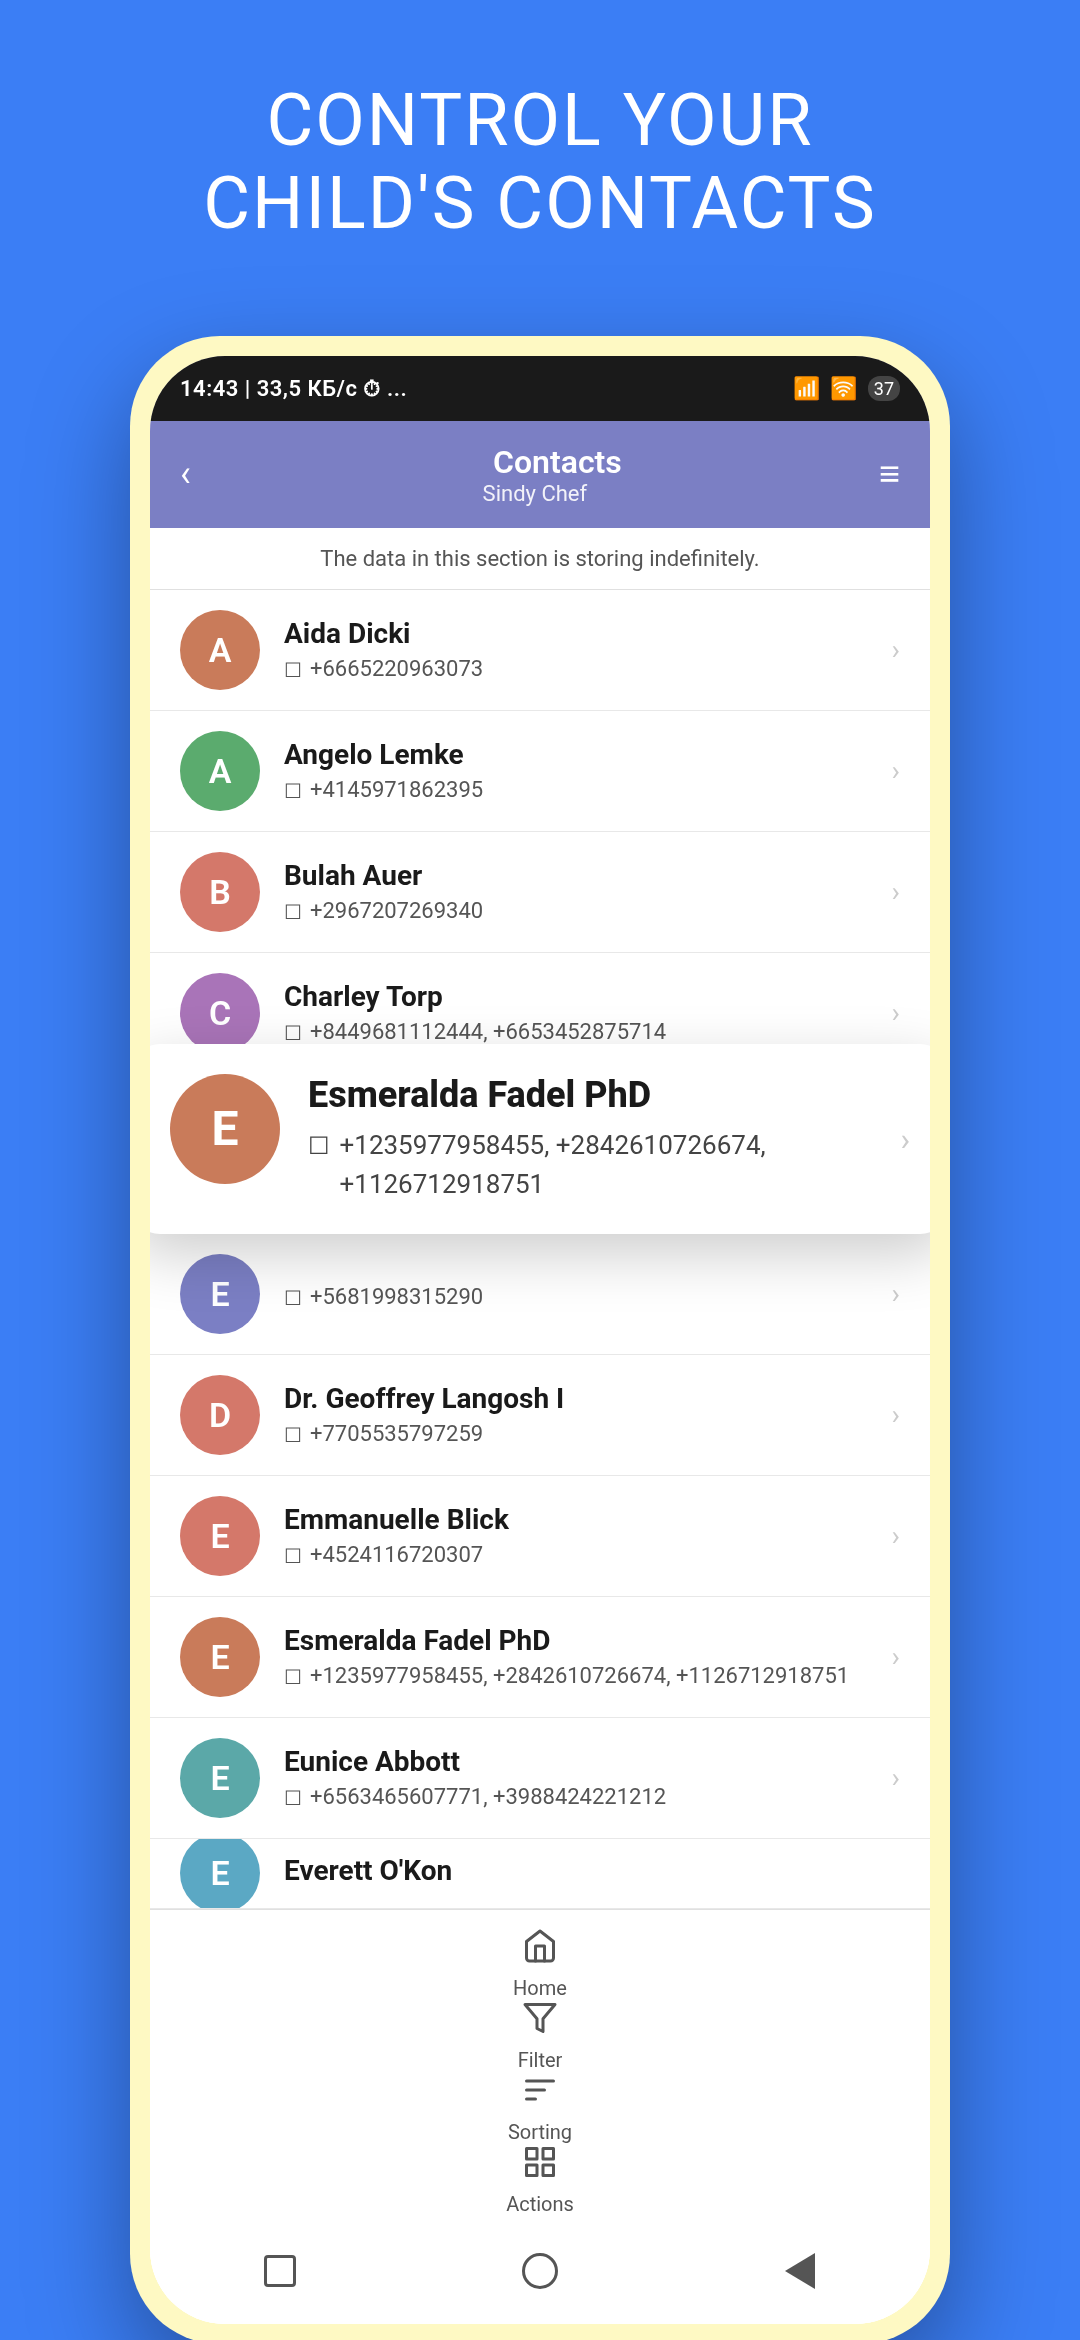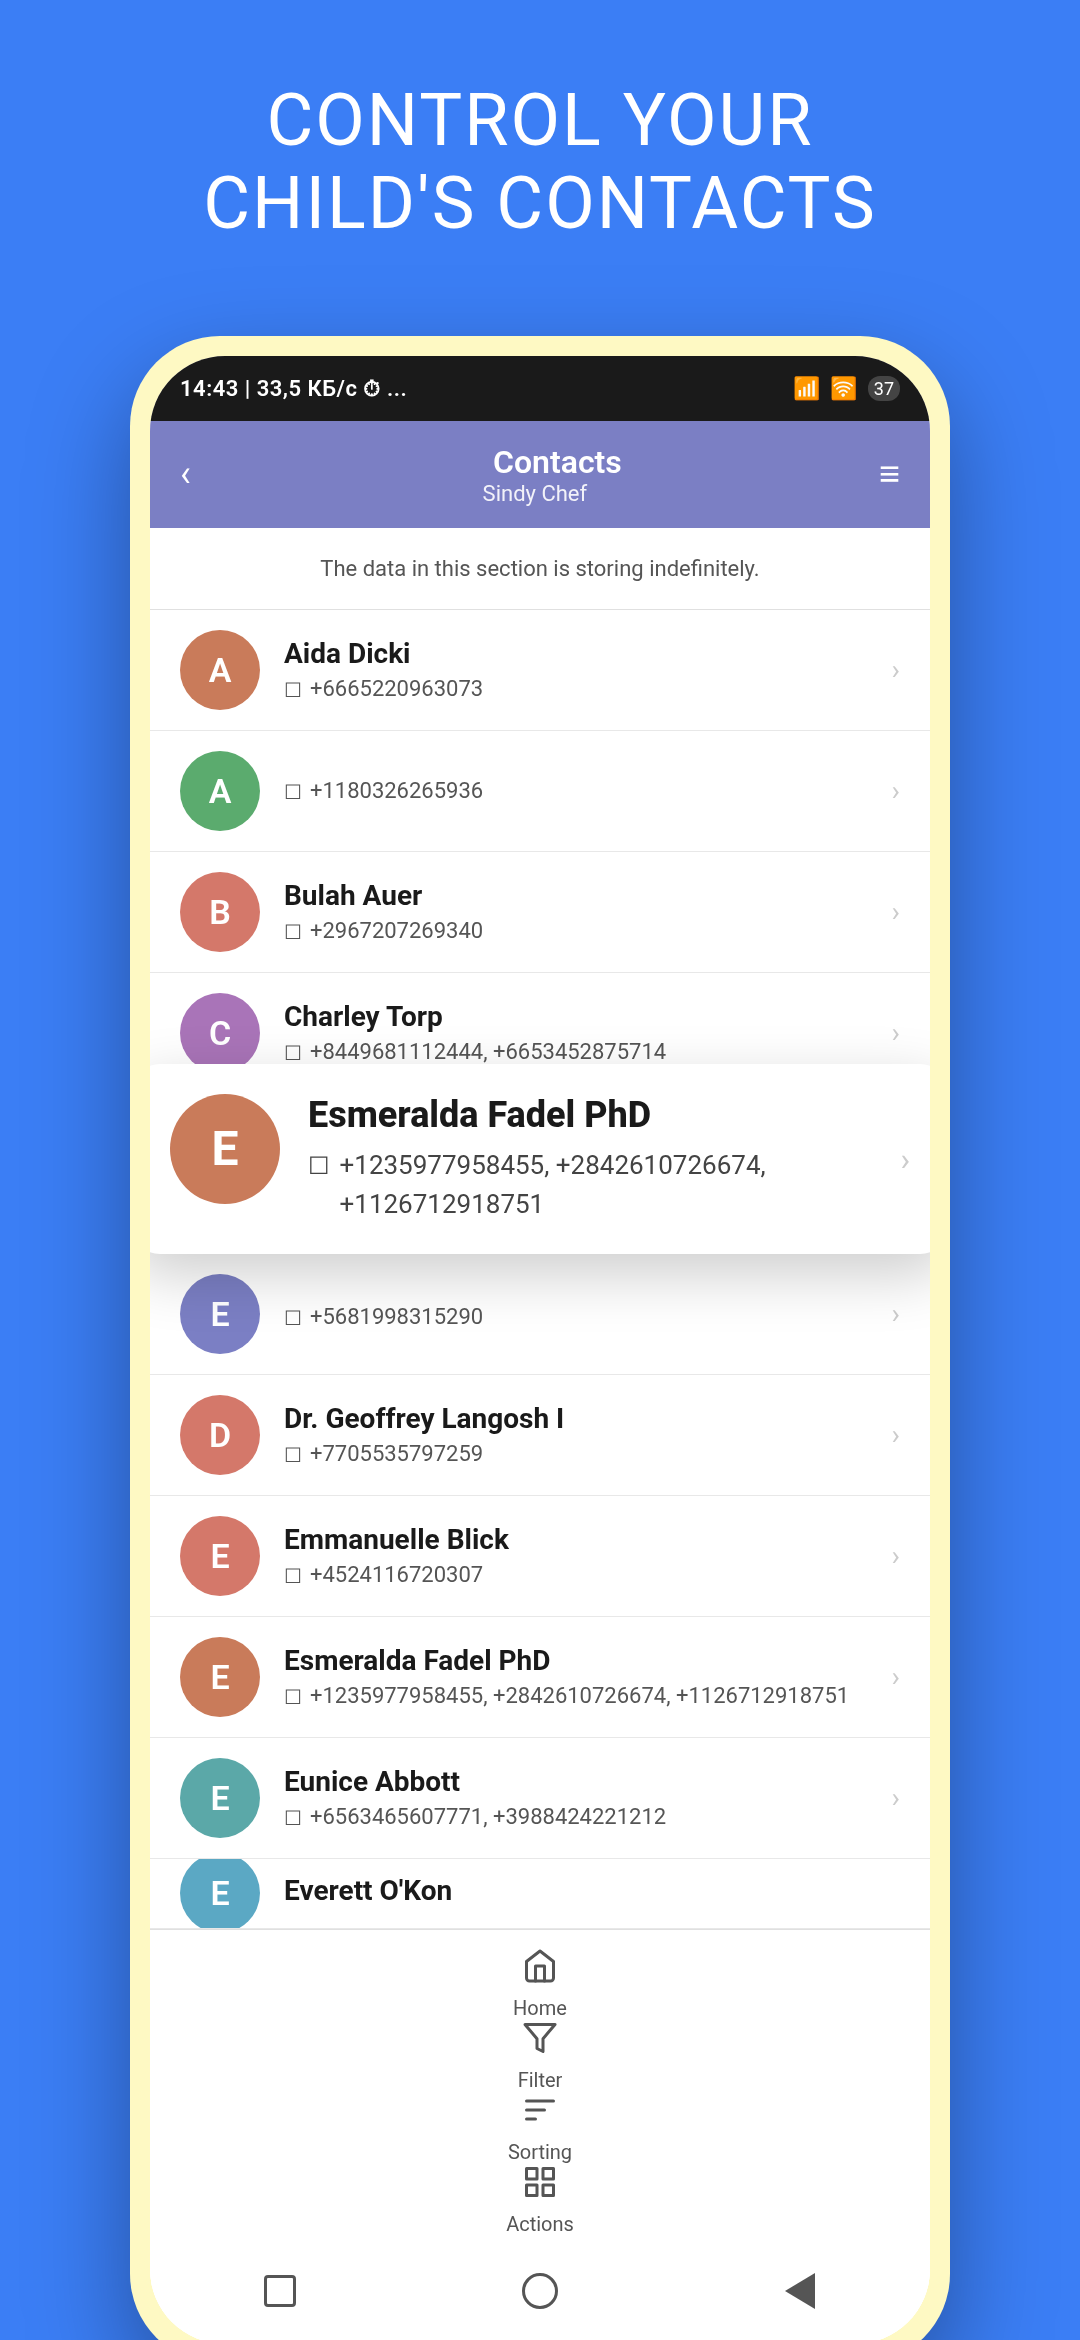--- a/index.html
+++ b/index.html
@@ -106,21 +106,21 @@
       color: white;
       font-size: 36px;
       cursor: pointer;
     }
 
     
     .info-bar {
       text-align: center;
       font-size: 22px;
       color: #555;
-      padding: 28px 30px;
+      padding: 18px 30px;
       border-bottom: 1px solid #e0e0e0;
       background: white;
     }
 
     
     .contact-list {
       background: white;
       position: relative;
     }
 
@@ -341,23 +341,24 @@
               <span class="phone-icon">☐</span>
               <span>+6665220963073</span>
             </div>
           </div>
           <span class="chevron">›</span>
         </div>
 
         <div class="contact-item">
           <div class="avatar" style="background:#5BAB6E">A</div>
           <div class="contact-info">
-            <div class="contact-phone">
-              <span class="phone-icon">☐</span>
-              <span>+1180326265936</span>
+            <div class="contact-name">Angelo Lemke</div>
+            <div class="contact-phone">
+              <span class="phone-icon">☐</span>
+              <span>+4145971862395</span>
             </div>
           </div>
           <span class="chevron">›</span>
         </div>
 
         <div class="contact-item">
           <div class="avatar" style="background:#D4786A">B</div>
           <div class="contact-info">
             <div class="contact-name">Bulah Auer</div>
             <div class="contact-phone">

